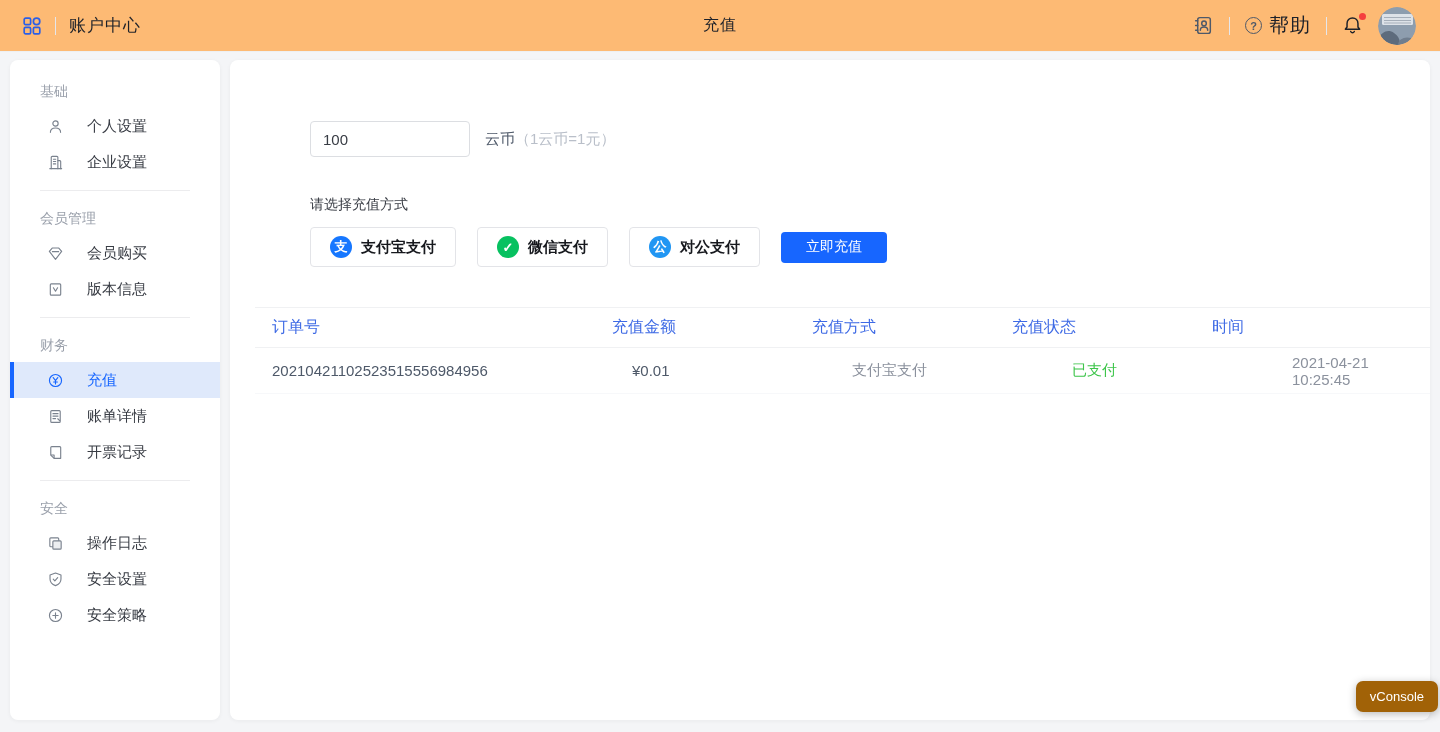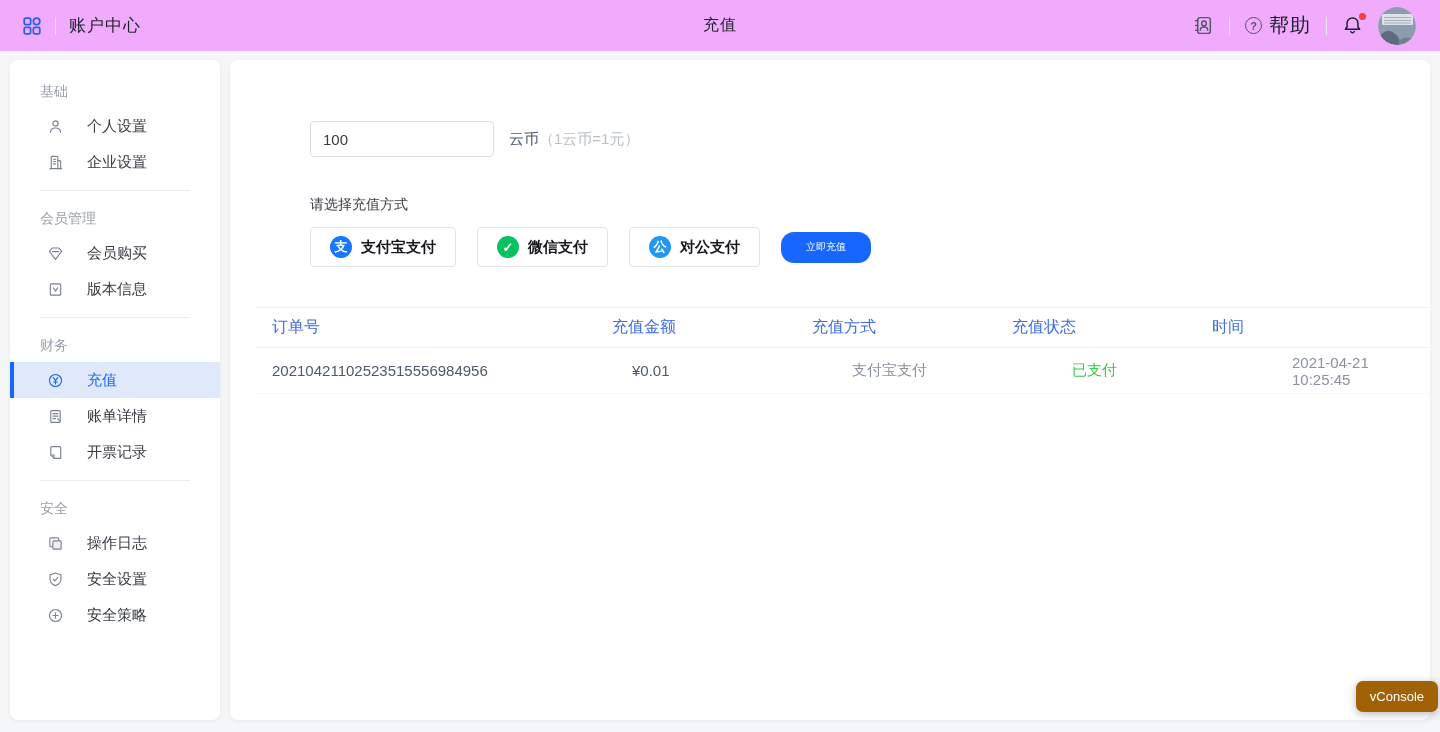--- a/index.html
+++ b/index.html
@@ -7,21 +7,21 @@
   body {
     background:#f4f5f7;
     font-family:"Liberation Sans", sans-serif;
     position:relative;
     overflow:hidden;
     color:#383c44;
   }
   
   .header {
     position:absolute; top:0; left:0; width:1440px; height:52px;
-    background:#f0abfc; border-bottom:1px solid #eef0f2;
+    background:#fdba74; border-bottom:1px solid #eef0f2;
     display:flex; align-items:center;
   }
   .h-left { display:flex; align-items:center; padding-left:22px; gap:13px; z-index:2; }
   .v-div { width:1px; height:18px; background:#e5e6eb; }
   .app-title { font-size:17px; color:#1d2129; letter-spacing:1px; }
   .h-center {
     position:absolute; left:0; right:0; text-align:center;
     font-size:16px; color:#1d2129; z-index:1; letter-spacing:1px;
   }
   .h-right { margin-left:auto; display:flex; align-items:center; gap:15px; padding-right:24px; z-index:2; }
@@ -52,21 +52,21 @@
   
   .content {
     position:absolute; left:230px; top:60px; width:1200px; height:660px;
     background:#fff; border-radius:8px; box-shadow:0 1px 4px rgba(31,35,41,.05);
     overflow:hidden;
   }
   .form-area { padding:48px 0 0 80px; }
   .form-label { font-size:14px; color:#383c44; }
   .amount-row { margin-top:13px; display:flex; align-items:center; gap:15px; }
   .amount-input {
-    width:184px; height:36px; border:1px solid #dcdee2; border-radius:4px;
+    width:160px; height:36px; border:1px solid #dcdee2; border-radius:4px;
     padding:0 12px; font-size:15px; color:#383c44; outline:none;
     font-family:"Liberation Sans", sans-serif;
   }
   .currency-note { font-size:15px; color:#4e5969; }
   .currency-sub { color:#b9bfc9; }
   .method-label { margin-top:39px; }
   .method-row { margin-top:13px; display:flex; align-items:center; gap:21px; }
   .pay-btn {
     height:40px; background:#fff; border:1px solid #e3e4e8; border-radius:4px;
     display:flex; align-items:center; gap:9px; padding:0 19px;
@@ -75,22 +75,22 @@
   }
   .pay-icon {
     width:22px; height:22px; border-radius:50%; color:#fff;
     display:flex; align-items:center; justify-content:center;
     font-size:13px; font-weight:bold;
   }
   .pay-icon.alipay { background:#1677ff; }
   .pay-icon.wechat { background:#07c160; }
   .pay-icon.corporate { background:#2196f3; }
   .submit-btn {
-    height:31px; padding:0 25px; background:#1766ff; border:none; border-radius:13px;
-    color:#fff; font-size:10px; cursor:pointer; font-family:"Liberation Sans", sans-serif;
+    height:31px; padding:0 25px; background:#1766ff; border:none; border-radius:4px;
+    color:#fff; font-size:14px; cursor:pointer; font-family:"Liberation Sans", sans-serif;
   }
   
   .orders { margin:40px 0 0 25px; width:1175px; }
   .t-head {
     display:flex; height:41px; align-items:center;
     border-top:1px solid #f0f1f3; border-bottom:1px solid #f0f1f3;
   }
   .t-head .cell { font-size:16px; color:#3e6ae5; }
   .t-row { display:flex; height:46px; align-items:center; border-bottom:1px solid #f7f8fa;gap:20px; }
   .cell { padding-left:17px; }

